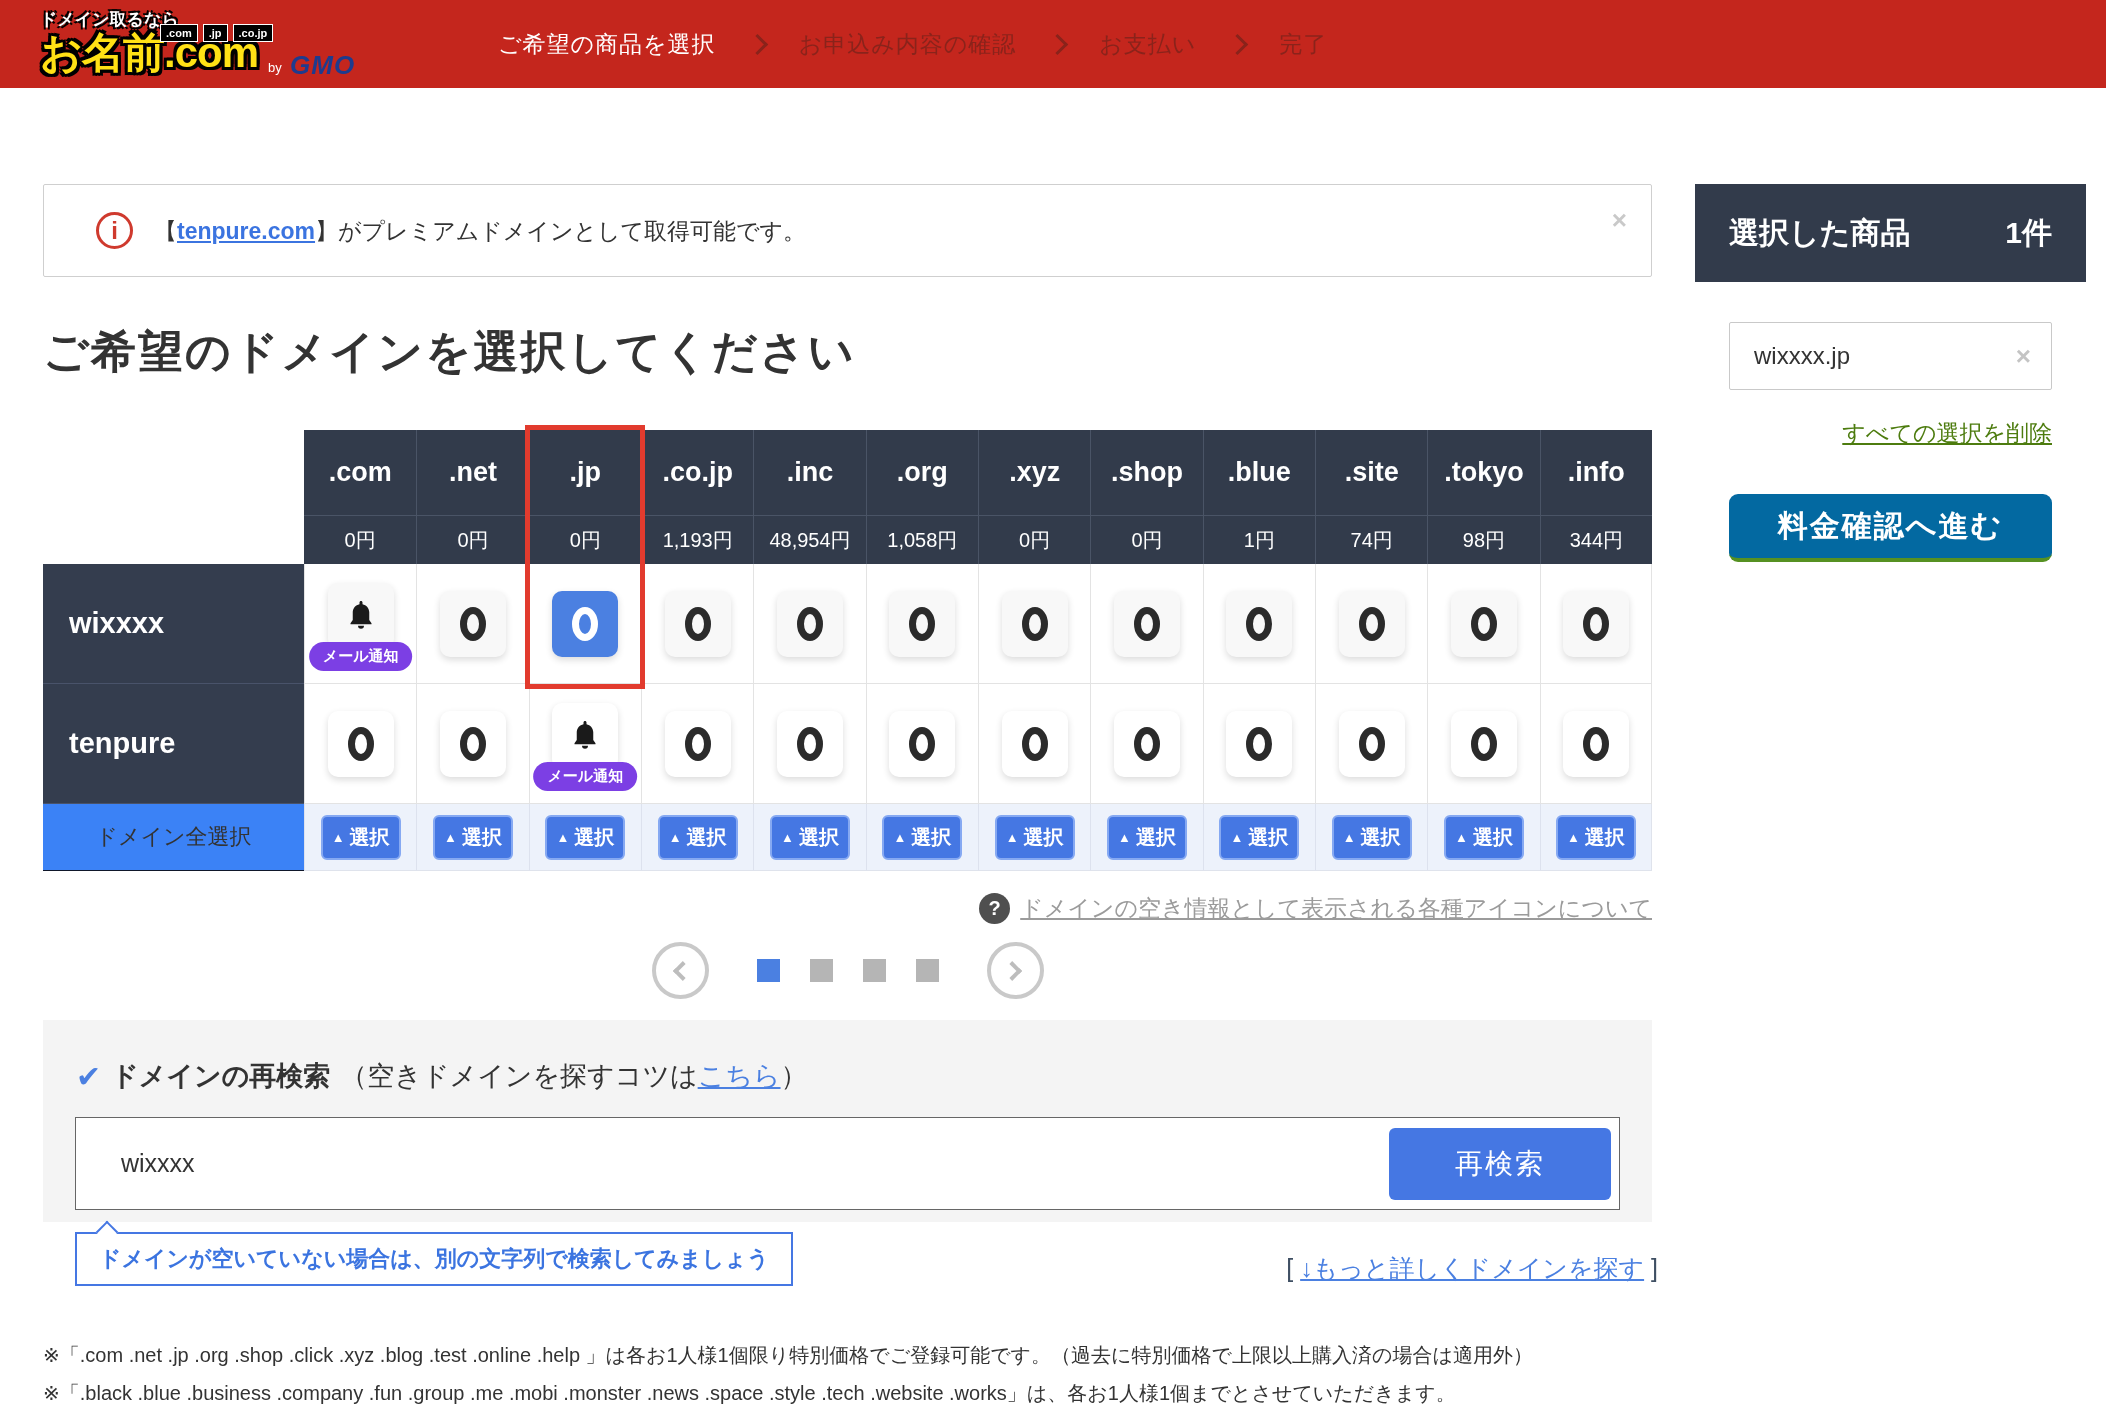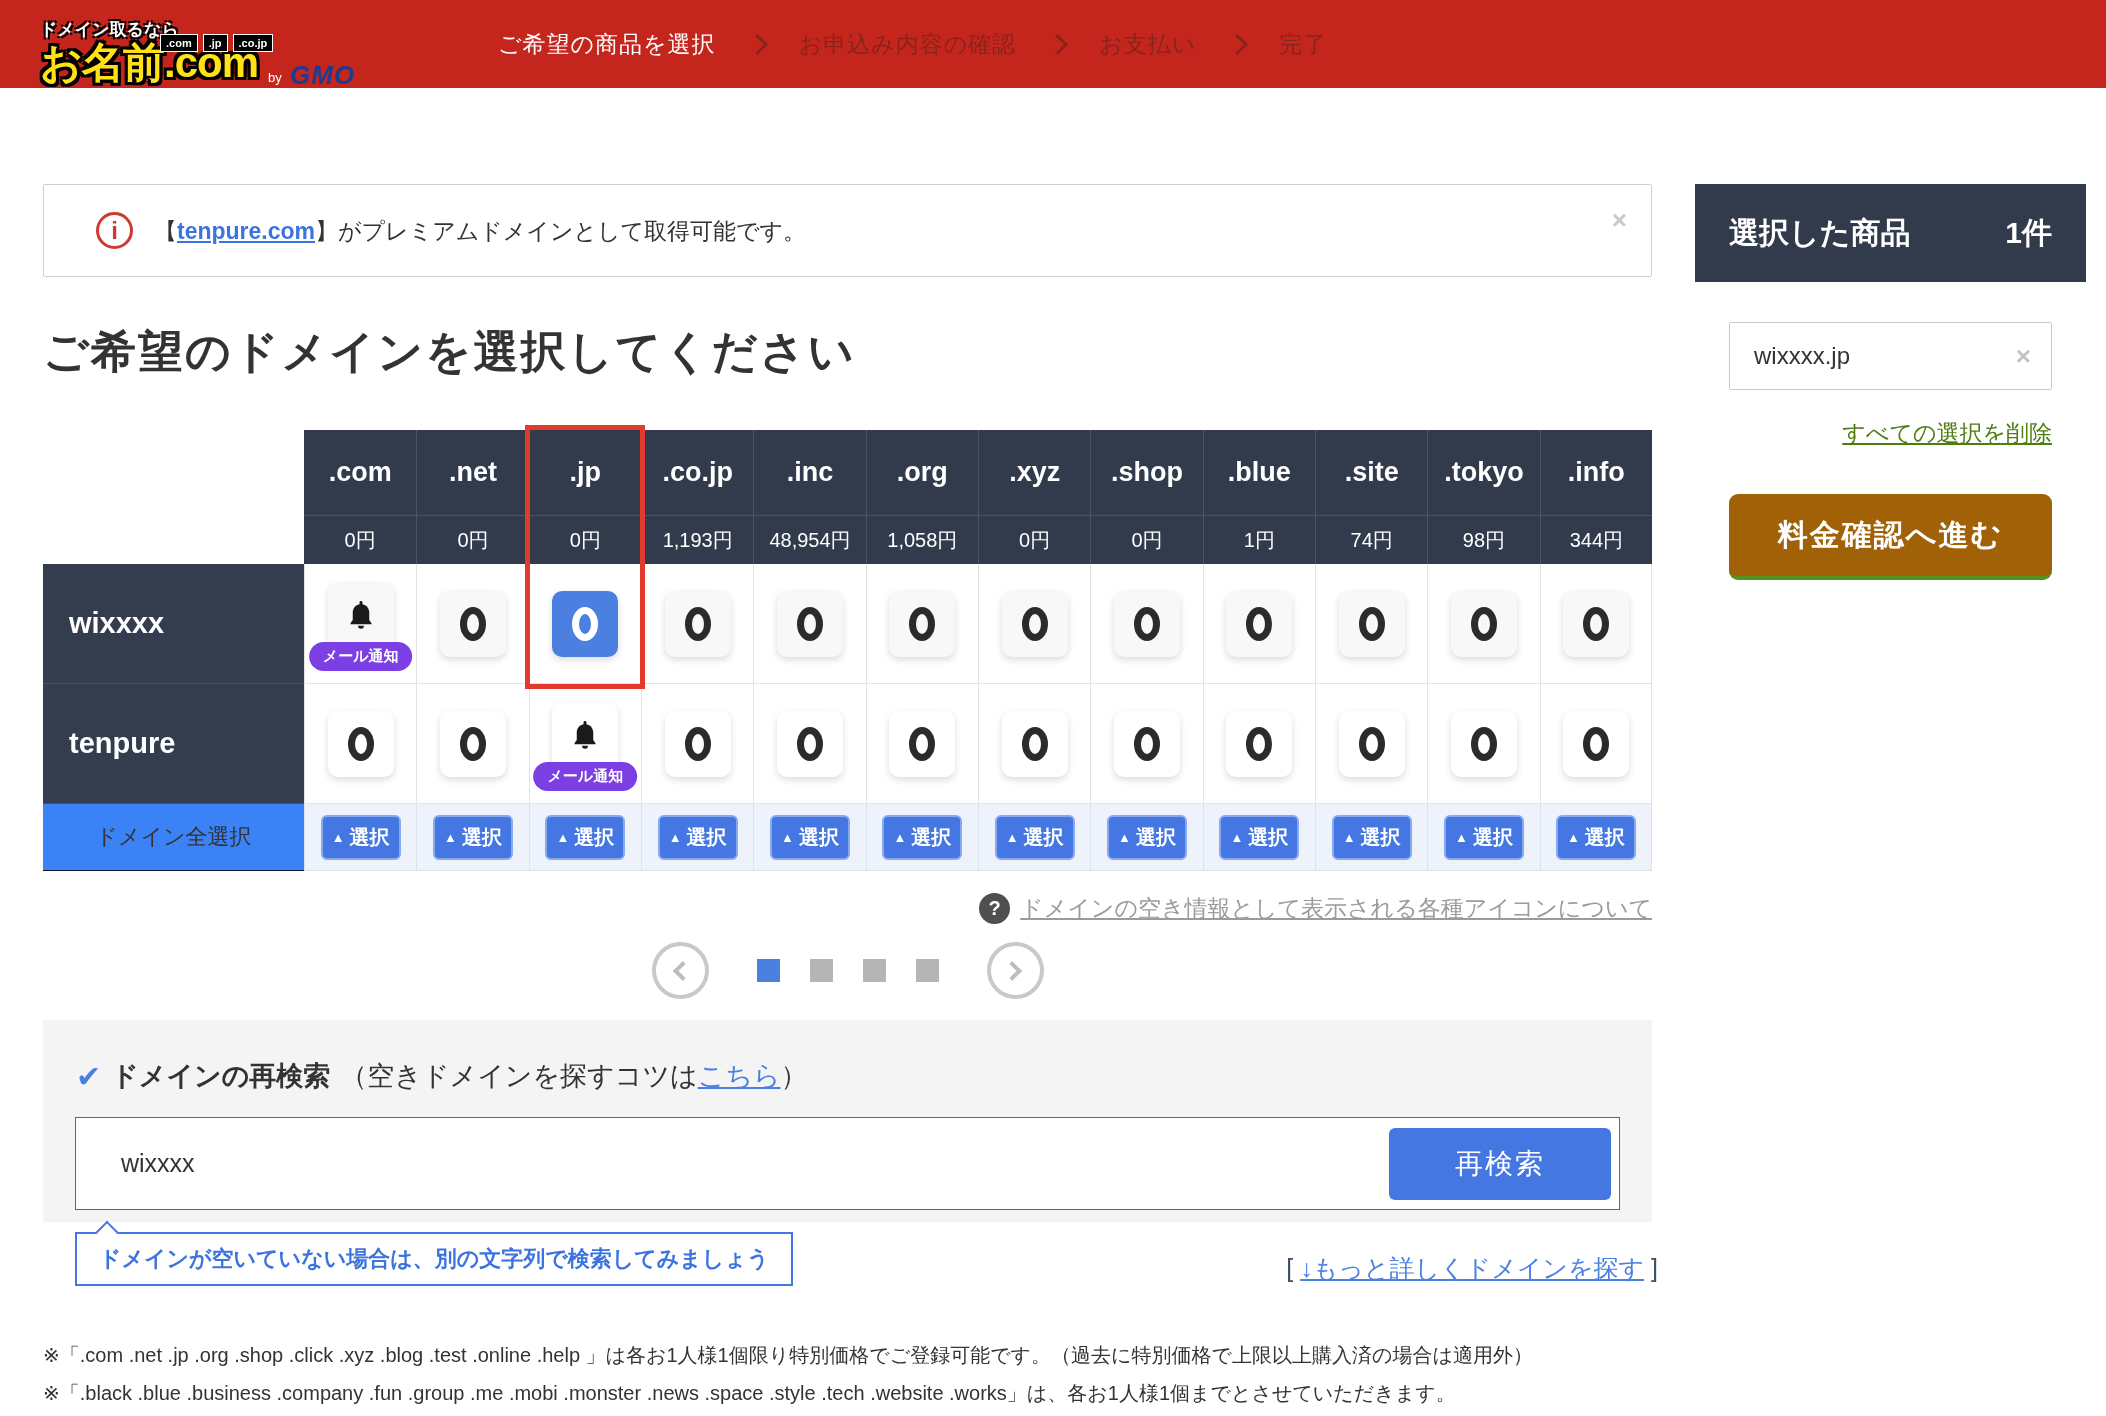--- a/index.html
+++ b/index.html
@@ -4,21 +4,21 @@
 <style>
   * { margin:0; padding:0; box-sizing:border-box; }
   html,body { width:2106px; height:1416px; }
   body {
     position:relative;
     font-family:"Liberation Sans","DejaVu Sans",sans-serif;
     background:#ffffff; color:#333; overflow:hidden;
   }
   
   .topbar { position:absolute; left:0; top:0; width:2106px; height:88px; background:#c4261d; }
-  .logo { position:absolute; left:40px; top:18px; width:300px; height:78px; }
+  .logo { position:absolute; left:40px; top:8px; width:300px; height:78px; }
   .logo-tagline { font-size:17px; font-weight:bold; color:#fff;
     text-shadow:-2px -2px 0 #000,2px -2px 0 #000,-2px 2px 0 #000,2px 2px 0 #000; }
   .logo-main { font-size:42px; font-weight:900; letter-spacing:-1px; color:#ffe115; line-height:44px;
     text-shadow:-3px -3px 0 #000,3px -3px 0 #000,-3px 3px 0 #000,3px 3px 0 #000,0 3px 0 #000,3px 0 0 #000,0 -3px 0 #000,-3px 0 0 #000; }
   .logo-badges { position:absolute; left:120px; top:16px; display:flex; gap:5px; }
   .logo-badge { background:#000; color:#fff; font-size:11px; font-weight:bold; padding:2px 5px; border:1px solid #fff; }
   .logo-by { position:absolute; left:228px; top:52px; font-size:13px; color:#fff; }
   .logo-gmo { position:absolute; left:250px; top:42px; font-size:26px; font-weight:900; font-style:italic; color:#1e3b8e; letter-spacing:1px; }
   .steps { position:absolute; left:498px; top:0; height:88px; display:flex; align-items:center; gap:34px; }
   .step { font-size:23px; letter-spacing:1px; color:#8a231b; }
@@ -98,21 +98,21 @@
   
   .cart { position:absolute; left:1695px; top:184px; width:391px; }
   .cart-head { height:98px; background:#323b4b; color:#fff; display:flex; align-items:center; justify-content:space-between;
     padding:0 34px; font-size:30px; font-weight:bold; }
   .cart-body { position:relative; background:#fff; height:420px; }
   .cart-item { position:absolute; left:34px; top:40px; width:323px; height:68px; border:1px solid #c9c9c9; border-radius:2px;
     background:#fff; display:flex; align-items:center; justify-content:space-between; padding:0 20px 0 24px; }
   .cart-item-name { font-size:24px; color:#333; }
   .cart-item-x { color:#c4c4c4; font-size:26px; font-weight:bold; cursor:pointer; }
   .cart-remove { position:absolute; right:34px; top:136px; font-size:23px; color:#4d7c0f; text-decoration:underline; }
-  .cart-proceed { position:absolute; left:34px; top:212px; width:323px; height:86px; background:#a16207; border:none;
+  .cart-proceed { position:absolute; left:34px; top:212px; width:323px; height:68px; background:#0369a1; border:none;
     border-bottom:4px solid #569122; border-radius:9px; color:#fff; font-size:30px; font-weight:bold; cursor:pointer;
     font-family:inherit; letter-spacing:2px; }
 </style>
 </head>
 <body>
 
 <div class="topbar">
   <div class="logo">
     <div class="logo-tagline">ドメイン取るなら</div>
     <div class="logo-main">お名前.com</div>

